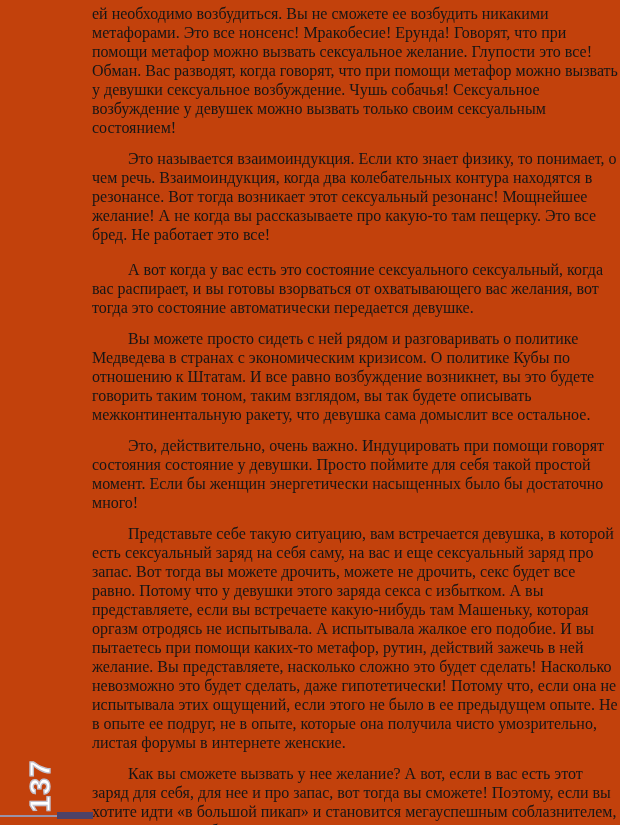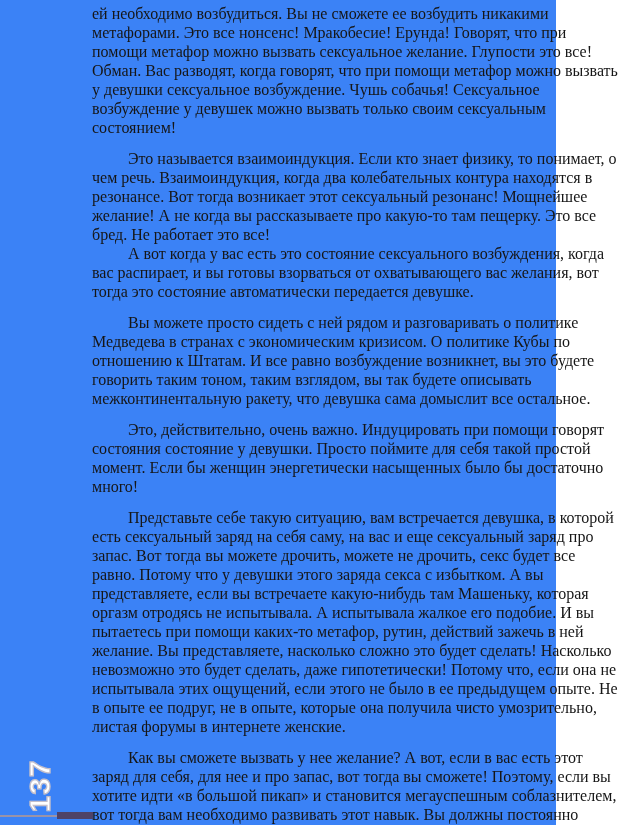--- a/index.html
+++ b/index.html
@@ -10,44 +10,44 @@
     width: 620px;
     height: 825px;
     background: #ffffff;
     overflow: hidden;
     position: relative;
     font-family: "Liberation Serif", serif;
   }
   .page {
     position: absolute;
     inset: 0;
-    width: 556px;
+    width: 620px;
     height: 825px;
-    background: #3b82f6;
+    background: #c2410c;
   }
   .page-text {
     position: absolute;
     left: 92px;
     top: 4px;
     width: 528px;
     font-family: "Liberation Serif", serif;
     font-size: 16px;
     line-height: 19px;
     color: #161616;
     text-align: left;
   }
   .page-text p {
     margin: 0 0 12px 0;
     text-indent: 36px;
   }
   .page-text p.no-indent {
     text-indent: 0;
   }
   .page-text p.tight {
-    margin-bottom: 0;
+    margin-bottom: 16px;
   }
   .page-number {
     position: absolute;
     left: 8px;
     top: 771px;
     width: 64px;
     height: 30px;
     transform: rotate(-90deg);
     transform-origin: 50% 50%;
     font-family: "Liberation Sans", sans-serif;
@@ -79,21 +79,21 @@
   }
 </style>
 </head>
 <body>
 
 <div class="page">
 
   <div class="page-text">
     <p class="no-indent">ей необходимо возбудиться. Вы не сможете ее возбудить никакими метафорами. Это все нонсенс! Мракобесие! Ерунда! Говорят, что при помощи метафор можно вызвать сексуальное желание. Глупости это все! Обман. Вас разводят, когда говорят, что при помощи метафор можно вызвать у девушки сексуальное возбуждение. Чушь собачья! Сексуальное возбуждение у девушек можно вызвать только своим сексуальным состоянием!</p>
     <p class="tight">Это называется взаимоиндукция. Если кто знает физику, то понимает, о чем речь. Взаимоиндукция, когда два колебательных контура находятся в резонансе. Вот тогда возникает этот сексуальный резонанс! Мощнейшее желание! А не когда вы рассказываете про какую-то там пещерку. Это все бред. Не работает это все!</p>
-    <p>А вот когда у вас есть это состояние сексуального возбуждения, когда вас распирает, и вы готовы взорваться от охватывающего вас желания, вот тогда это состояние автоматически передается девушке.</p>
+    <p>А вот когда у вас есть это состояние сексуального сексуальный, когда вас распирает, и вы готовы взорваться от охватывающего вас желания, вот тогда это состояние автоматически передается девушке.</p>
     <p>Вы можете просто сидеть с ней рядом и разговаривать о политике Медведева в странах с экономическим кризисом. О политике Кубы по отношению к Штатам. И все равно возбуждение возникнет, вы это будете говорить таким тоном, таким взглядом, вы так будете описывать межконтинентальную ракету, что девушка сама домыслит все остальное.</p>
     <p>Это, действительно, очень важно. Индуцировать при помощи говорят состояния состояние у девушки. Просто поймите для себя такой простой момент. Если бы женщин энергетически насыщенных было бы достаточно много!</p>
     <p>Представьте себе такую ситуацию, вам встречается девушка, в которой есть сексуальный заряд на себя саму, на вас и еще сексуальный заряд про запас. Вот тогда вы можете дрочить, можете не дрочить, секс будет все равно. Потому что у девушки этого заряда секса с избытком. А вы представляете, если вы встречаете какую-нибудь там Машеньку, которая оргазм отродясь не испытывала. А испытывала жалкое его подобие. И вы пытаетесь при помощи каких-то метафор, рутин, действий зажечь в ней желание. Вы представляете, насколько сложно это будет сделать! Насколько невозможно это будет сделать, даже гипотетически! Потому что, если она не испытывала этих ощущений, если этого не было в ее предыдущем опыте. Не в опыте ее подруг, не в опыте, которые она получила чисто умозрительно, листая форумы в интернете женские.</p>
     <p>Как вы сможете вызвать у нее желание? А вот, если в вас есть этот заряд для себя, для нее и про запас, вот тогда вы сможете! Поэтому, если вы хотите идти «в большой пикап» и становится мегауспешным соблазнителем, вот тогда вам необходимо развивать этот навык. Вы должны постоянно</p>
   </div>
 
   <div class="page-number">137</div>
 
   <div class="footer-rule"></div>
 

